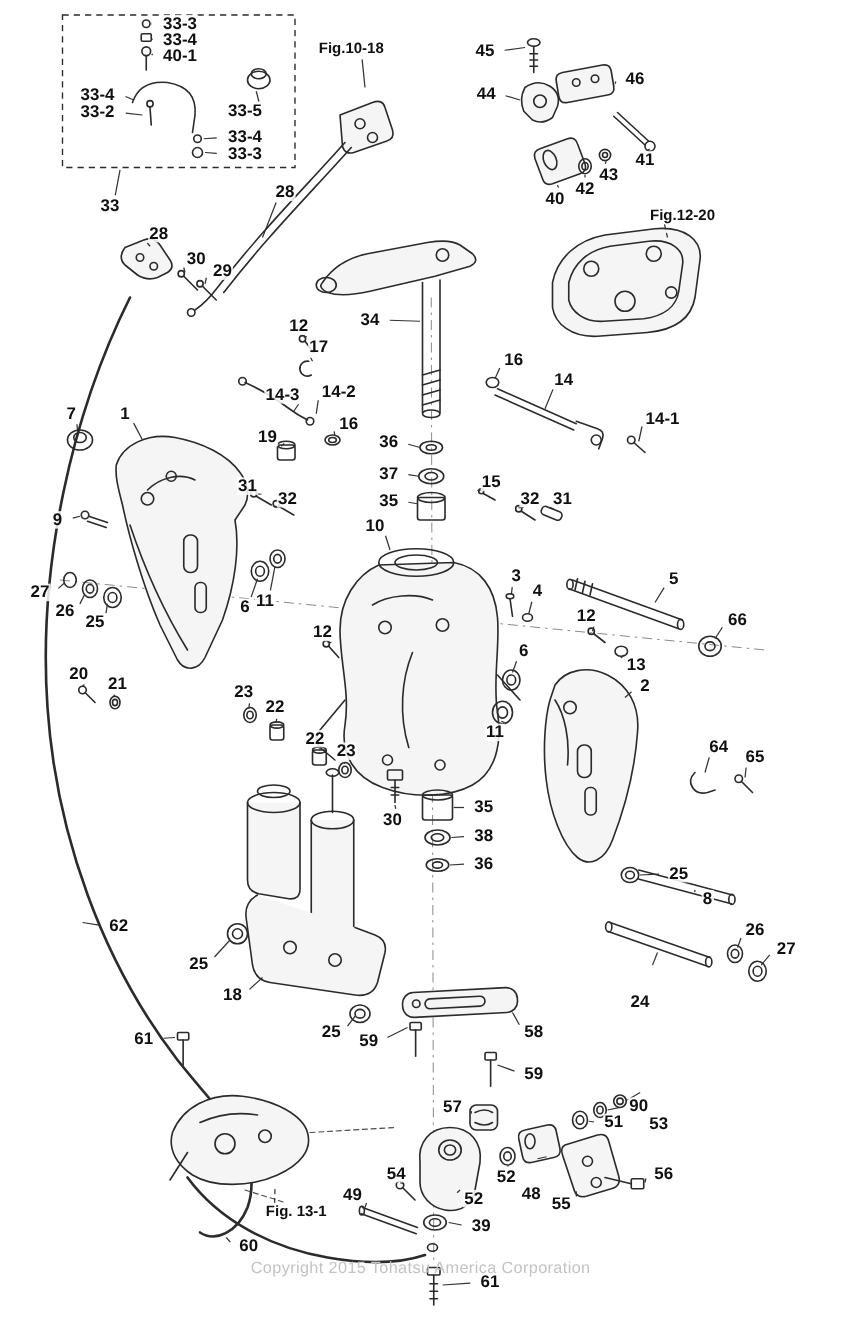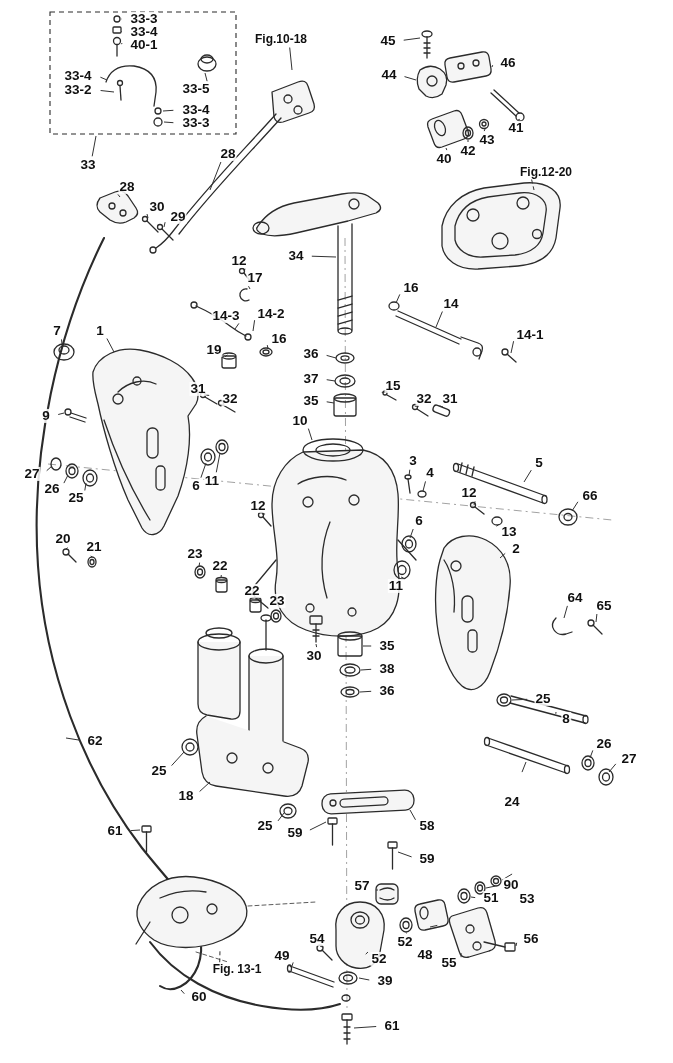--- a/index.html
+++ b/index.html
@@ -548,13 +548,14 @@
       <span class="callout" style="left: 449px; top: 963px;">55</span>
       <span class="callout" style="left: 531px; top: 939px;">56</span>
       <span class="callout" style="left: 385px; top: 981px;">39</span>
       <span class="callout" style="left: 199px; top: 997px;">60</span>
       <span class="callout" style="left: 392px; top: 1026px;">61</span>
       <span class="figref" style="left: 281px; top: 39px;">Fig.10-18</span>
       <span class="figref" style="left: 546px; top: 172px;">Fig.12-20</span>
       <span class="figref" style="left: 237px; top: 969px; text-align: center;">Fig. 13-1</span>
     </div>
 
+  <div class="copyright">Copyright 2015 Tohatsu America Corporation</div>
 </div>
 
 </body></html>

